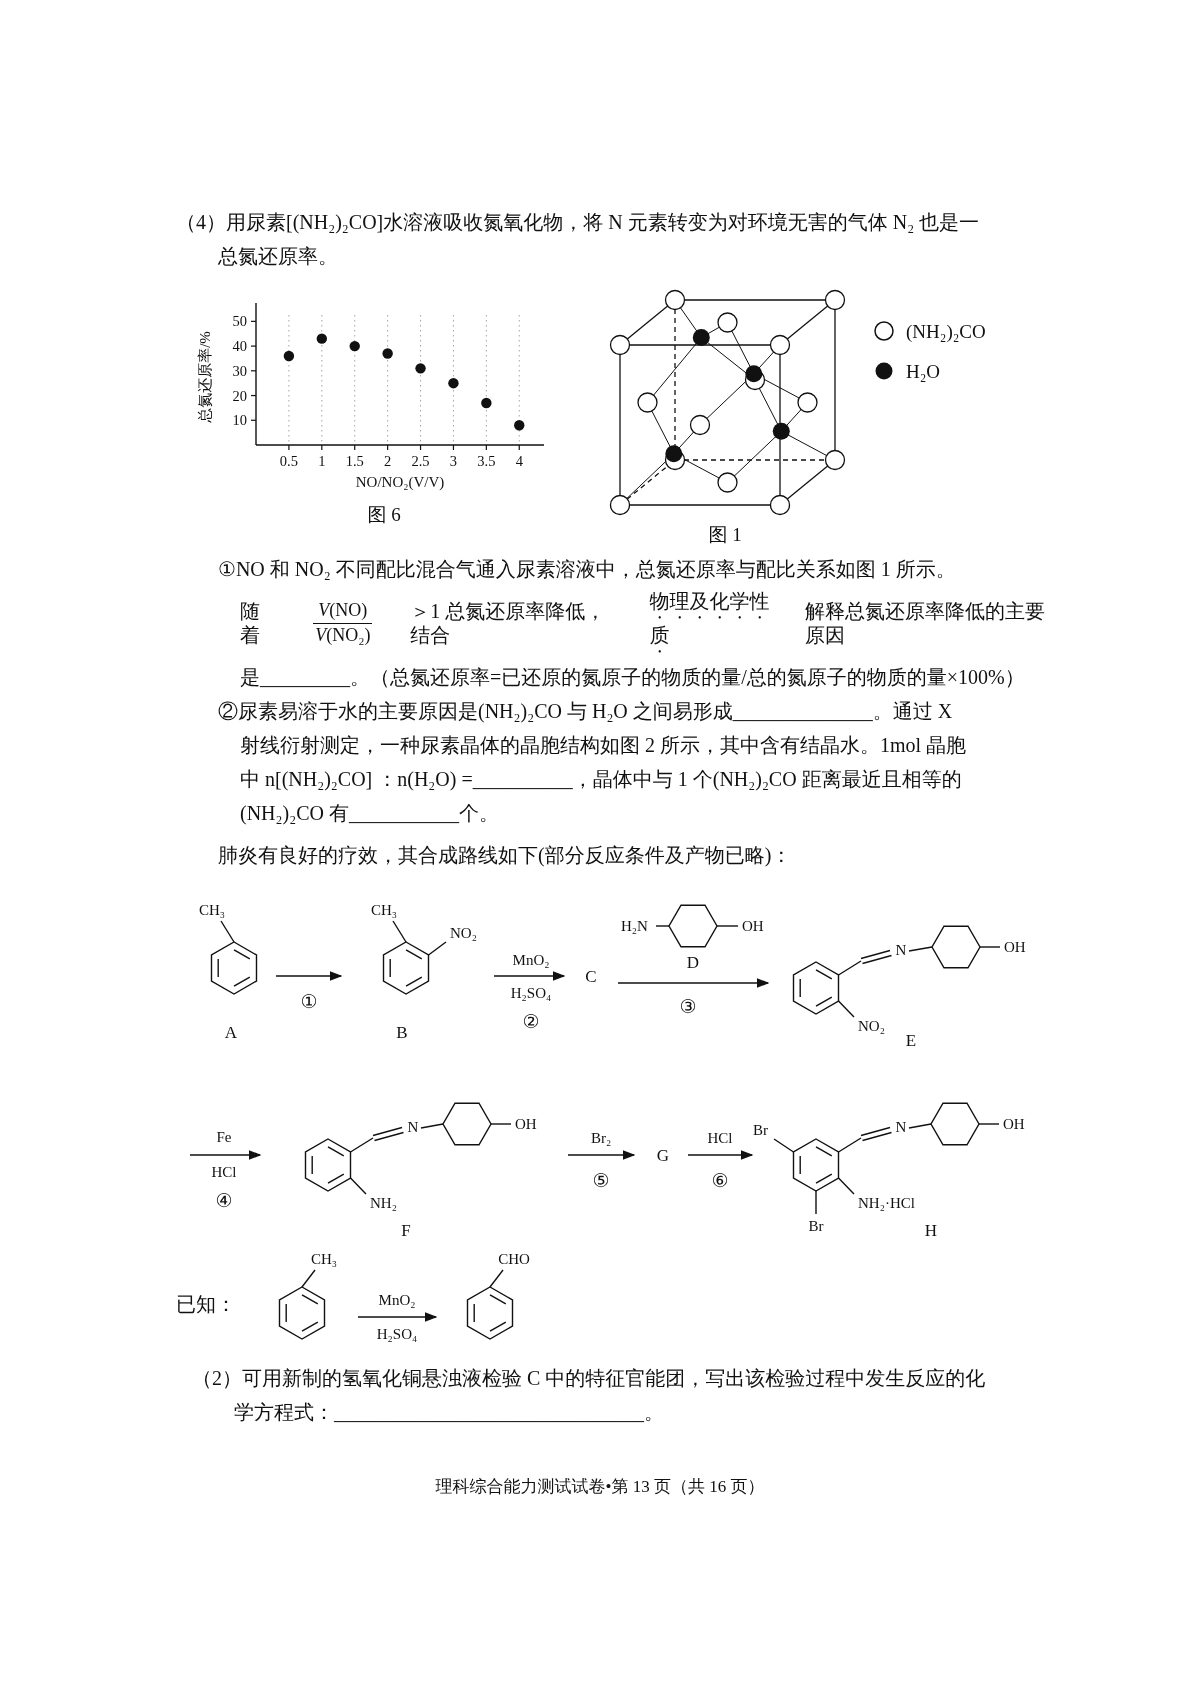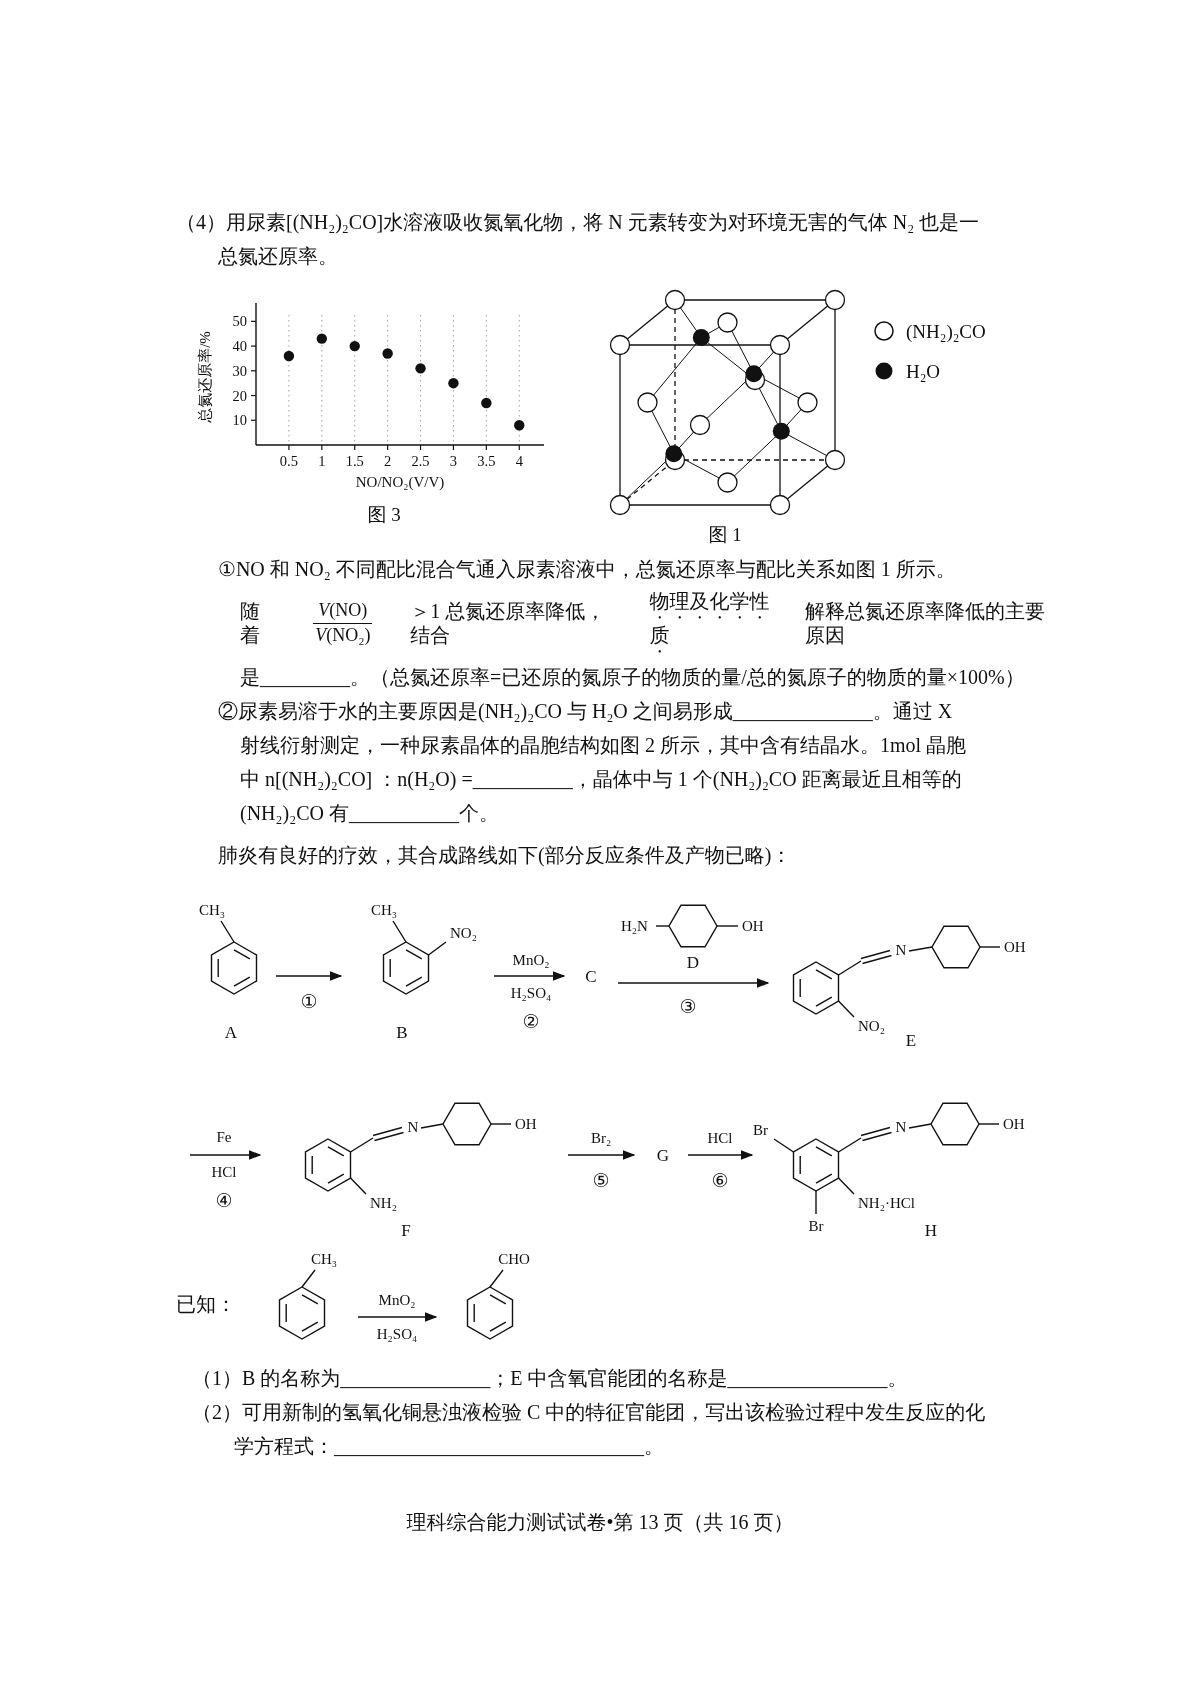--- a/index.html
+++ b/index.html
@@ -40,21 +40,21 @@
   .frac .den { padding-top:1px; }
   .frac i { font-style:italic; }
 
   .emph {
     -webkit-text-emphasis:filled dot; -webkit-text-emphasis-position:under;
     text-emphasis:filled dot; text-emphasis-position:under right;
   }
 
   .schemewrap { margin-top:4px; }
   .knownrow { display:flex; align-items:center; gap:4px; margin:4px 0 2px; }
-  .footer { text-align:center; font-size:20px; margin-top:46px; }
+  .footer { text-align:center; font-size:17px; margin-top:46px; }
   .spacer8 { height:8px; }
 </style>
 </head>
 <body>
 
 <svg width="0" height="0" style="position:absolute" aria-hidden="true">
   <defs>
     <g id="benz">
       <polygon points="0,-26 22.5,-13 22.5,13 0,26 -22.5,13 -22.5,-13" fill="none" stroke="#111" stroke-width="1.4"></polygon>
       <line x1="0" y1="-18.2" x2="15.8" y2="-9.1" stroke="#111" stroke-width="1.4"></line>
@@ -119,21 +119,21 @@
           <text x="53" y="41.363636363636374" text-anchor="end" font-size="14.5">50</text>
           <circle cx="94.90697674418604" cy="70.98181818181818" r="5.2" fill="#111"></circle>
           <circle cx="127.81395348837209" cy="53.67272727272727" r="5.2" fill="#111"></circle>
           <circle cx="160.72093023255815" cy="61.09090909090909" r="5.2" fill="#111"></circle>
           <circle cx="193.62790697674419" cy="68.50909090909092" r="5.2" fill="#111"></circle>
           <circle cx="226.53488372093025" cy="83.34545454545454" r="5.2" fill="#111"></circle>
           <circle cx="259.4418604651163" cy="98.18181818181819" r="5.2" fill="#111"></circle>
           <circle cx="292.34883720930236" cy="117.96363636363637" r="5.2" fill="#111"></circle>
           <circle cx="325.25581395348837" cy="140.21818181818182" r="5.2" fill="#111"></circle>
         </svg>
-      <div class="figcap">图 3</div>
+      <div class="figcap">图 6</div>
     </div>
 
     <div class="figblock fig2block">
       <svg width="250" height="235" viewBox="20 0 250 235">
 
         <g stroke="#111" stroke-width="1.3">
           <line x1="40" y1="60" x2="200" y2="60"></line>
             <line x1="200" y1="60" x2="200" y2="220"></line>
           <line x1="200" y1="220" x2="40" y2="220"></line>
             <line x1="40" y1="220" x2="40" y2="60"></line>
@@ -354,19 +354,18 @@
         <text x="157" y="90" text-anchor="middle" class="fml">H₂SO₄</text>
       </g>
       <g>
         <use href="#benz" transform="translate(250,64)"></use>
         <line class="bond" x1="250" y1="38" x2="263" y2="21"></line>
         <text x="274" y="15" text-anchor="middle" class="fml">CHO</text>
       </g>
     </svg>
   </div>
 
-  <div class="line qindent">（1）B 的名称为_______________；E 中含氧官能团的名称是________________。</div>
   <div class="line qindent">（2）可用新制的氢氧化铜悬浊液检验 C 中的特征官能团，写出该检验过程中发生反应的化</div>
   <div class="line qindent2">学方程式：_______________________________。</div>
 
 </div>
 
 <div class="footer">理科综合能力测试试卷•第 13 页（共 16 页）</div>
 
 </body></html>

